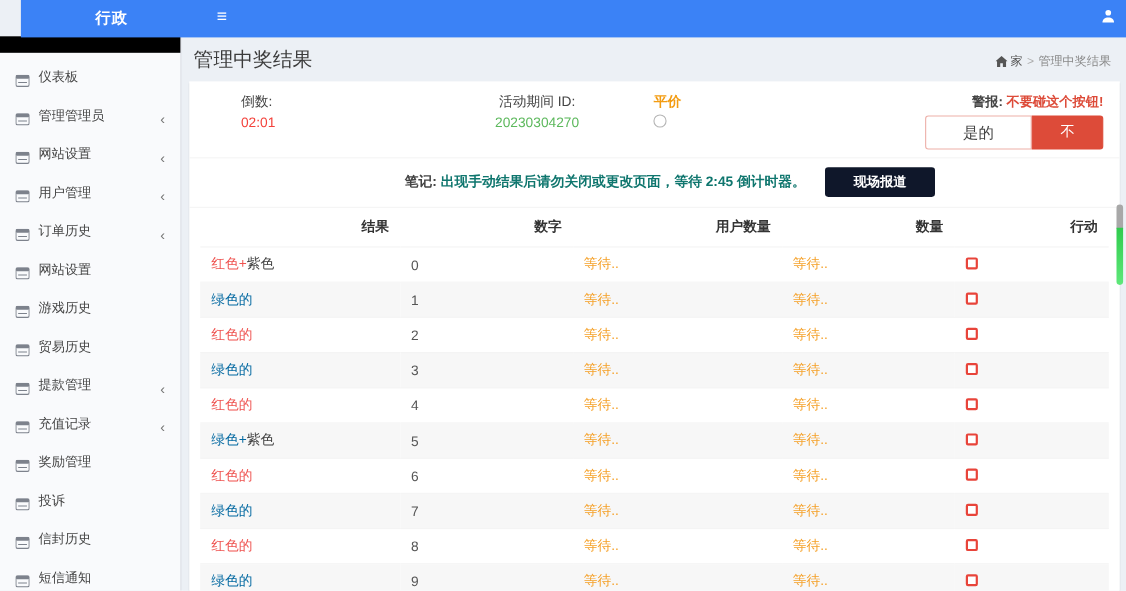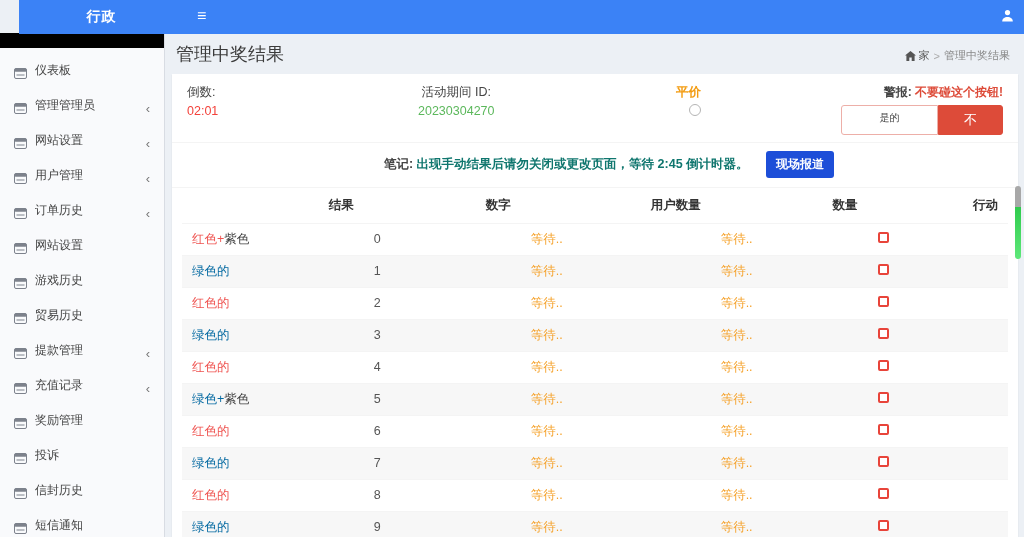--- a/index.html
+++ b/index.html
@@ -34,44 +34,44 @@
   .breadcrumb .sep { color:#aaa; }
   .breadcrumb .current { color:#888; }
   .crumb-home { display:inline-flex; align-items:center; gap:3px; cursor:pointer; }
 
   .panel { background:#fff; margin:0 6px; box-shadow:0 1px 1px rgba(0,0,0,.12); }
 
   
   .info-row { display:flex; align-items:flex-start; padding:9px 15px 7px; border-bottom:1px solid #f4f4f4;
               font-size:12.5px; line-height:1.5; }
   .info-cell-label { color:#444; }
-  .info-countdown { width:20%; }
+  .info-countdown { width:20%;margin-left:32px; }
   .info-period { width:26%; text-align:center; }
-  .info-parity { width:17%; text-align:right; }
+  .info-parity { width:17%; text-align:left; }
   .info-alert { flex:1; text-align:right; }
   .red-value { color:#f3423b; }
   .green-value { color:#5cb85c; }
   .orange-label { color:#f39c12; font-weight:bold; }
   .radio { display:inline-block; width:12px; height:12px; border:1px solid #b5b5b5; border-radius:50%;
            background:#fff; margin-top:2px; cursor:pointer; }
   .alert-line { font-weight:bold; font-size:12px; }
   .alert-text { color:#dd4b39; }
   .btn-group { display:inline-flex; margin-top:4px; }
   .btn-yes { width:97px; padding:4px 0; text-align:center; background:#fff; border:1px solid #edafa8;
-             color:#444; font-size:10px; border-radius:3px 0 0 3px; cursor:pointer; }
+             color:#444; font-size:14px; border-radius:3px 0 0 3px; cursor:pointer; }
   .btn-no { width:65px; padding:4px 0; text-align:center; background:#dd4b39; border:1px solid #dd4b39;
             color:#fff; font-size:13px; border-radius:0 3px 3px 0; cursor:pointer; }
 
   
   .note-row { text-align:center; padding:8px 10px 9px; border-bottom:1px solid #f4f4f4;
               font-size:12.5px; font-weight:bold; }
   .note-label { color:#444;margin-left:28px; }
   .note-text { color:#0f766e; }
-  .live-btn { display:inline-block; background:#1d4ed8; color:#fff; font-size:12px; font-weight:bold;
-              padding:5px 10px; border-radius:3px; margin-left:14px; cursor:pointer; }
+  .live-btn { display:inline-block; background:#0f172a; color:#fff; font-size:12px; font-weight:bold;
+              padding:5px 26px; border-radius:3px; margin-left:14px; cursor:pointer; }
 
   
   .table-wrap { padding:0 10px; }
   table { width:100%; border-collapse:collapse; font-size:12.5px; }
   th { text-align:right; font-weight:bold; color:#333; padding:9px 10px; border-bottom:1px solid #f4f4f4; }
   td { padding:7px 10px; border-top:1px solid #f4f4f4; color:#555; }
   tr.striped td { background:#f7f7f7; }
   col.c-result{width:22%} col.c-number{width:19%} col.c-users{width:23%} col.c-amount{width:19%} col.c-action{width:17%}
   .red { color:#ef5350; }
   .green { color:#0369a1; }

